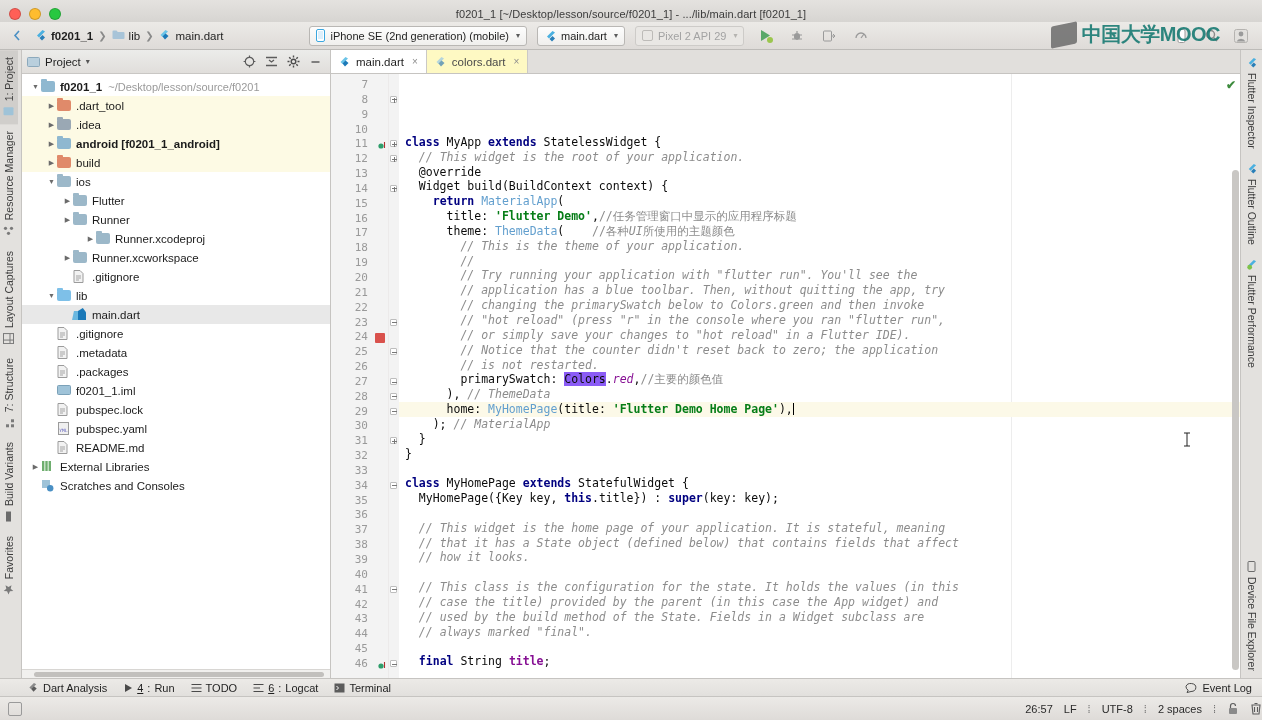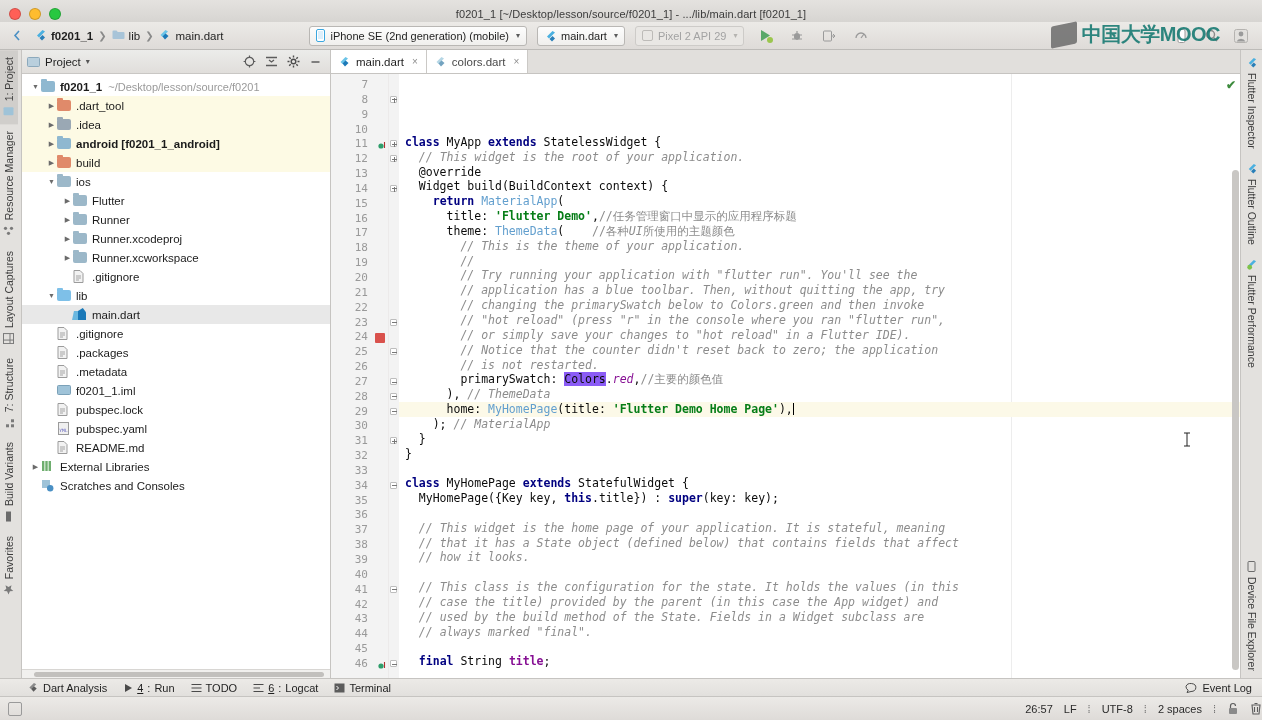--- a/index.html
+++ b/index.html
@@ -118,21 +118,21 @@
   .editor-area {
     position: absolute; left: 331px; top: 50px; right: 22px; height: 628px;
     background: #ffffff; display: flex; flex-direction: column;
   }
   .tabbar { height: 24px; background: #e1dfdc; display: flex; align-items: stretch; border-bottom: 1px solid #c6c4c1; }
   .etab {
     display: flex; align-items: center; gap: 5px; padding: 0 8px;
     font-size: 11.5px; color: #1f1f1f; border-right: 1px solid #cbc9c6; position: relative;
   }
   .etab.active { background: #ffffff; }
-  .etab.inactive { background: #ffffff; color: #4a4a4a; }
+  .etab.inactive { background: #fef9c3; color: #4a4a4a; }
   .etab .x { color: #8e8e8e; font-size: 10px; margin-left: 3px; }
 
   .code-wrap { flex: 1; display: flex; position: relative; overflow: hidden; background: #fff; }
   .gutter {
     width: 58px; background: #f3f3f3; border-right: 1px solid #eceaea;
     font-family: "DejaVu Sans Mono", monospace; font-size: 11px; color: #999999;
     padding-top: 4px; flex: none; position: relative;
   }
   .gl { height: 14.85px; line-height: 14.85px; text-align: right; padding-right: 20px; position: relative; }
   .gl .bp { position: absolute; right: 3px; top: 3px; width: 10px; height: 10px; background: #d9514c; border-radius: 1px; }
@@ -507,21 +507,21 @@
           </span>
           <span class="row-label">Flutter</span>
         </div>
         <div class="row" style="padding-left: 40px;">
           <span class="twisty">▶</span>
           <span class="ficon">
             <span class="fd" style="background: rgb(156, 184, 201);"></span>
           </span>
           <span class="row-label">Runner</span>
         </div>
-        <div class="row" style="padding-left: 40px;">
+        <div class="row" style="padding-left: 63px;">
           <span class="twisty">▶</span>
           <span class="ficon">
             <span class="fd" style="background: rgb(156, 184, 201);"></span>
           </span>
           <span class="row-label">Runner.xcodeproj</span>
         </div>
         <div class="row" style="padding-left: 40px;">
           <span class="twisty">▶</span>
           <span class="ficon">
             <span class="fd" style="background: rgb(156, 184, 201);"></span>
@@ -563,31 +563,31 @@
           <span class="row-label">.gitignore</span>
         </div>
         <div class="row" style="padding-left: 24px;">
           <span class="twisty"></span>
           <span class="ficon">
             <svg width="11" height="13" viewBox="0 0 11 13">
               <path d="M1 0.5 H7 L10 3.5 V12.5 H1 Z" fill="#f2f2f2" stroke="#9b9b9b"></path>
               <path d="M3 6 H8 M3 8 H8 M3 10 H6" stroke="#9b9b9b" stroke-width="0.9"></path>
             </svg>
           </span>
-          <span class="row-label">.packages</span>
+          <span class="row-label">.metadata</span>
         </div>
         <div class="row" style="padding-left: 24px;">
           <span class="twisty"></span>
           <span class="ficon">
             <svg width="11" height="13" viewBox="0 0 11 13">
               <path d="M1 0.5 H7 L10 3.5 V12.5 H1 Z" fill="#f2f2f2" stroke="#9b9b9b"></path>
               <path d="M3 6 H8 M3 8 H8 M3 10 H6" stroke="#9b9b9b" stroke-width="0.9"></path>
             </svg>
           </span>
-          <span class="row-label">.metadata</span>
+          <span class="row-label">.packages</span>
         </div>
         <div class="row" style="padding-left: 24px;">
           <span class="twisty"></span>
           <span class="ficon">
             <svg width="14" height="12" viewBox="0 0 14 12">
               <rect x="0.5" y="1.5" width="13" height="9" rx="1" fill="#9fc3d8" stroke="#7ba1b8"></rect>
             </svg>
           </span>
           <span class="row-label">f0201_1.iml</span>
         </div>

